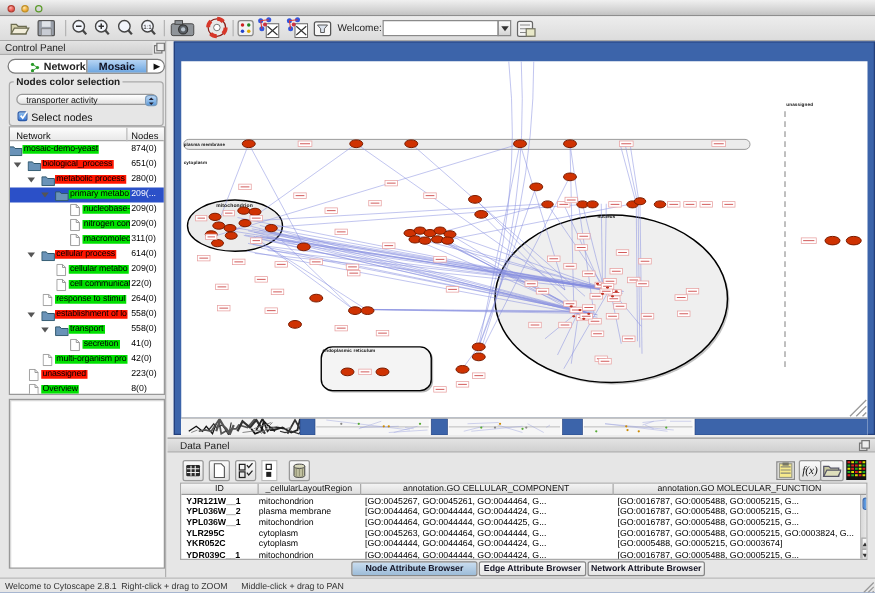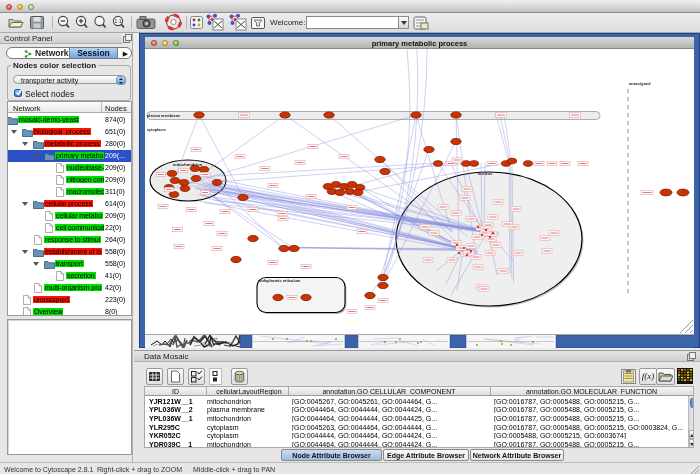--- a/index.html
+++ b/index.html
@@ -108,21 +108,21 @@
       </svg>
     </div>
 <div class="abs" style="left:6px;top:14px;width:126px;height:11.5px;background:#fff;border:1px solid #7a7a7a;border-radius:6px;overflow:hidden;">
       <div class="abs" style="left:28px;top:0;font-size:8.5px;font-weight:bold;color:#222;line-height:11px;">Network</div>
       <svg class="abs" style="left:17px;top:2px;" width="8" height="8" viewBox="0 0 8 8">
         <circle cx="2" cy="1.5" r="1.3" fill="#2a9a2a"></circle>
         <circle cx="6" cy="4" r="1.3" fill="#2a9a2a"></circle>
         <circle cx="2" cy="6.5" r="1.3" fill="#2a9a2a"></circle>
         <path d="M2 1.5 L6 4 L2 6.5" stroke="#2a9a2a" stroke-width="0.7" fill="none"></path>
       </svg>
-      <div class="abs" style="left:62px;top:0;width:49px;height:11.5px;background:linear-gradient(#b7d5f4,#5f9ddc);border-left:1px solid #7a7a7a;border-right:1px solid #7a7a7a;text-align:center;font-size:8.5px;font-weight:bold;color:#112;line-height:11px;">Session</div>
+      <div class="abs" style="left:62px;top:0;width:49px;height:11.5px;background:linear-gradient(#b7d5f4,#5f9ddc);border-left:1px solid #7a7a7a;border-right:1px solid #7a7a7a;text-align:center;font-size:8.5px;font-weight:bold;color:#112;line-height:11px;">Mosaic</div>
       <div class="abs" style="left:111px;top:0;width:15px;height:11.5px;text-align:center;font-size:7px;color:#111;line-height:11px;">▶</div>
     </div>
 <div class="abs" style="left:7px;top:32px;width:124px;height:36px;border:1px solid #aaa;border-radius:3px;"></div>
 <div class="abs" style="left:11px;top:28px;background:#e6e6e6;padding:0 2px;font-size:8px;font-weight:bold;color:#222;">Nodes color selection</div>
 <div class="abs" style="left:13px;top:42px;width:113px;height:9px;background:linear-gradient(#ffffff,#e2e2e2);border:1px solid #999;border-radius:4.5px;">
       <div class="abs" style="left:7px;top:0;font-size:7px;color:#111;line-height:9px;">transporter activity</div>
       <div class="abs" style="left:102px;top:-0.5px;width:10px;height:9px;background:linear-gradient(#b8d6f6,#5f9ddc);border:1px solid #7799bb;border-radius:3px;">
         <div class="abs" style="left:2px;top:1.2px;width:0;height:0;border-left:2.5px solid transparent;border-right:2.5px solid transparent;border-bottom:2.8px solid #223;"></div>
         <div class="abs" style="left:2px;top:5px;width:0;height:0;border-left:2.5px solid transparent;border-right:2.5px solid transparent;border-top:2.8px solid #223;"></div>
       </div>
@@ -272,26 +272,20 @@
         <path d="M0.5 9.5 L0.5 0.5 L5 0.5 L7.5 3 L7.5 9.5 Z" fill="#fff" stroke="#999" stroke-width="0.8"></path>
         <path d="M5 0.5 L5 3 L7.5 3" fill="none" stroke="#999" stroke-width="0.8"></path>
       </svg>
 <div class="abs" style="left:25px;top:2px;background:#00e000;color:#000;padding:0 1px;white-space:nowrap;max-width:71px;overflow:hidden;letter-spacing:-0.1px;">Overview</div>
 <div class="abs" style="left:97px;top:2px;color:#000;">8(0)</div>
 </div>
 </div>
 <div class="abs" style="left:7px;top:319px;width:125px;height:136px;background:#fff;border:1px solid #999;box-shadow:inset 1px 1px 0 #d8d8d8;"></div>
 <div class="abs" style="left:134px;top:33px;width:566px;height:317px;background:#ececec;overflow:hidden;">
 <div class="abs" style="left:5px;top:0;width:561px;height:315px;background:#3c64aa;border:1px solid #24407c;"></div>
-<div class="abs" style="left:11px;top:4px;width:549px;height:11.5px;background:linear-gradient(#d9d9d9,#b2b2b2);border-bottom:1px solid #888;">
-      <div class="tl" style="left:6px;top:3px;width:5.5px;height:5.5px;background:radial-gradient(circle at 35% 30%,#ffb2ac,#e8473d);border:0.5px solid #a03a30;"></div>
-      <div class="tl" style="left:17px;top:3px;width:5.5px;height:5.5px;background:radial-gradient(circle at 35% 30%,#ffe9b0,#f0a830);border:0.5px solid #b08a28;"></div>
-      <div class="tl" style="left:28px;top:3px;width:5.5px;height:5.5px;background:radial-gradient(circle at 35% 30%,#d2f0a8,#58aa28);border:0.5px solid #4a8a20;"></div>
-      <div class="abs" style="left:0;width:549px;top:2px;text-align:center;font-size:7.5px;font-weight:bold;color:#111;">primary metabolic process</div>
-    </div>
 <div class="abs" style="left:11px;top:15.5px;width:549px;height:285px;background:#fff;overflow:hidden;">
 <svg width="549" height="285" viewBox="0 0 549 285" style="position:absolute;left:0;top:0;">
         <g transform="translate(-4,0)">
           <rect x="6" y="62.5" width="453" height="8" rx="4" fill="#ececec" stroke="#9a9a9a" stroke-width="0.8"></rect>
           <ellipse cx="348" cy="190" rx="93" ry="67" fill="#101010" fill-opacity="0.25" transform="translate(1.5,1.5)"></ellipse>
           <ellipse cx="348" cy="190" rx="93" ry="67" fill="#efefef" stroke="#000" stroke-width="1.2"></ellipse>
           <ellipse cx="47" cy="131.5" rx="38" ry="20.5" fill="#ececec" stroke="#000" stroke-width="1.1"></ellipse>
           <rect x="116" y="228.5" width="88" height="35" rx="9" fill="#0a0a0a" fill-opacity="0.3" transform="translate(1.5,1.5)"></rect>
           <rect x="116" y="228.5" width="88" height="35" rx="9" fill="#f4f4f4" stroke="#000" stroke-width="1.1"></rect>
           <path d="M56.6 131.2 L328.9 201.3" stroke="#858ce0" stroke-opacity="0.58" stroke-width="0.7" fill="none"></path>
@@ -824,21 +818,21 @@
           <circle cx="361" cy="9" r="0.9" fill="#cc8a00"></circle>
           <circle cx="336" cy="10" r="0.9" fill="#55aa33"></circle>
           <circle cx="360" cy="6" r="0.9" fill="#cc8a00"></circle>
           <rect x="415" y="0" width="145" height="13" fill="#3c64aa" stroke="#24407c" stroke-width="0.5"></rect>
         </g>
       </svg>
     </div>
 </div>
 <div class="abs" style="left:134px;top:350px;width:566px;height:112px;background:#e6e6e6;">
 <div class="abs" style="left:0;top:0;width:566px;height:12px;background:linear-gradient(#e3e3e3,#d0d0d0);border-top:1px solid #999;border-bottom:1px solid #adadad;">
-      <div class="abs" style="left:10px;top:1px;font-size:8px;color:#222;">Data Mosaic</div>
+      <div class="abs" style="left:10px;top:1px;font-size:8px;color:#222;">Data Panel</div>
       <svg class="abs" style="left:553px;top:1px;" width="9" height="9" viewBox="0 0 9 9">
         <rect x="0.5" y="2.5" width="6" height="6" fill="none" stroke="#777"></rect>
         <rect x="2.5" y="0.5" width="6" height="6" fill="#eee" stroke="#777"></rect>
       </svg>
     </div>
 <div class="abs" style="left:12px;top:18px;width:17px;height:17px;background:linear-gradient(#fafafa,#e0e0e0);border:1px solid #999;border-radius:2px;"><svg width="15" height="15" viewBox="0 0 15 15">
         <rect x="2" y="3" width="11" height="9" rx="1" fill="#2a2a2a"></rect>
         <path d="M2.5 6 h10 M2.5 9 h10 M5.8 3.5 v8 M9.2 3.5 v8" stroke="#f0f0f0" stroke-width="0.9"></path>
       </svg></div>
 <div class="abs" style="left:33px;top:18px;width:17px;height:17px;background:linear-gradient(#fafafa,#e0e0e0);border:1px solid #999;border-radius:2px;"><svg width="15" height="15" viewBox="0 0 15 15">

